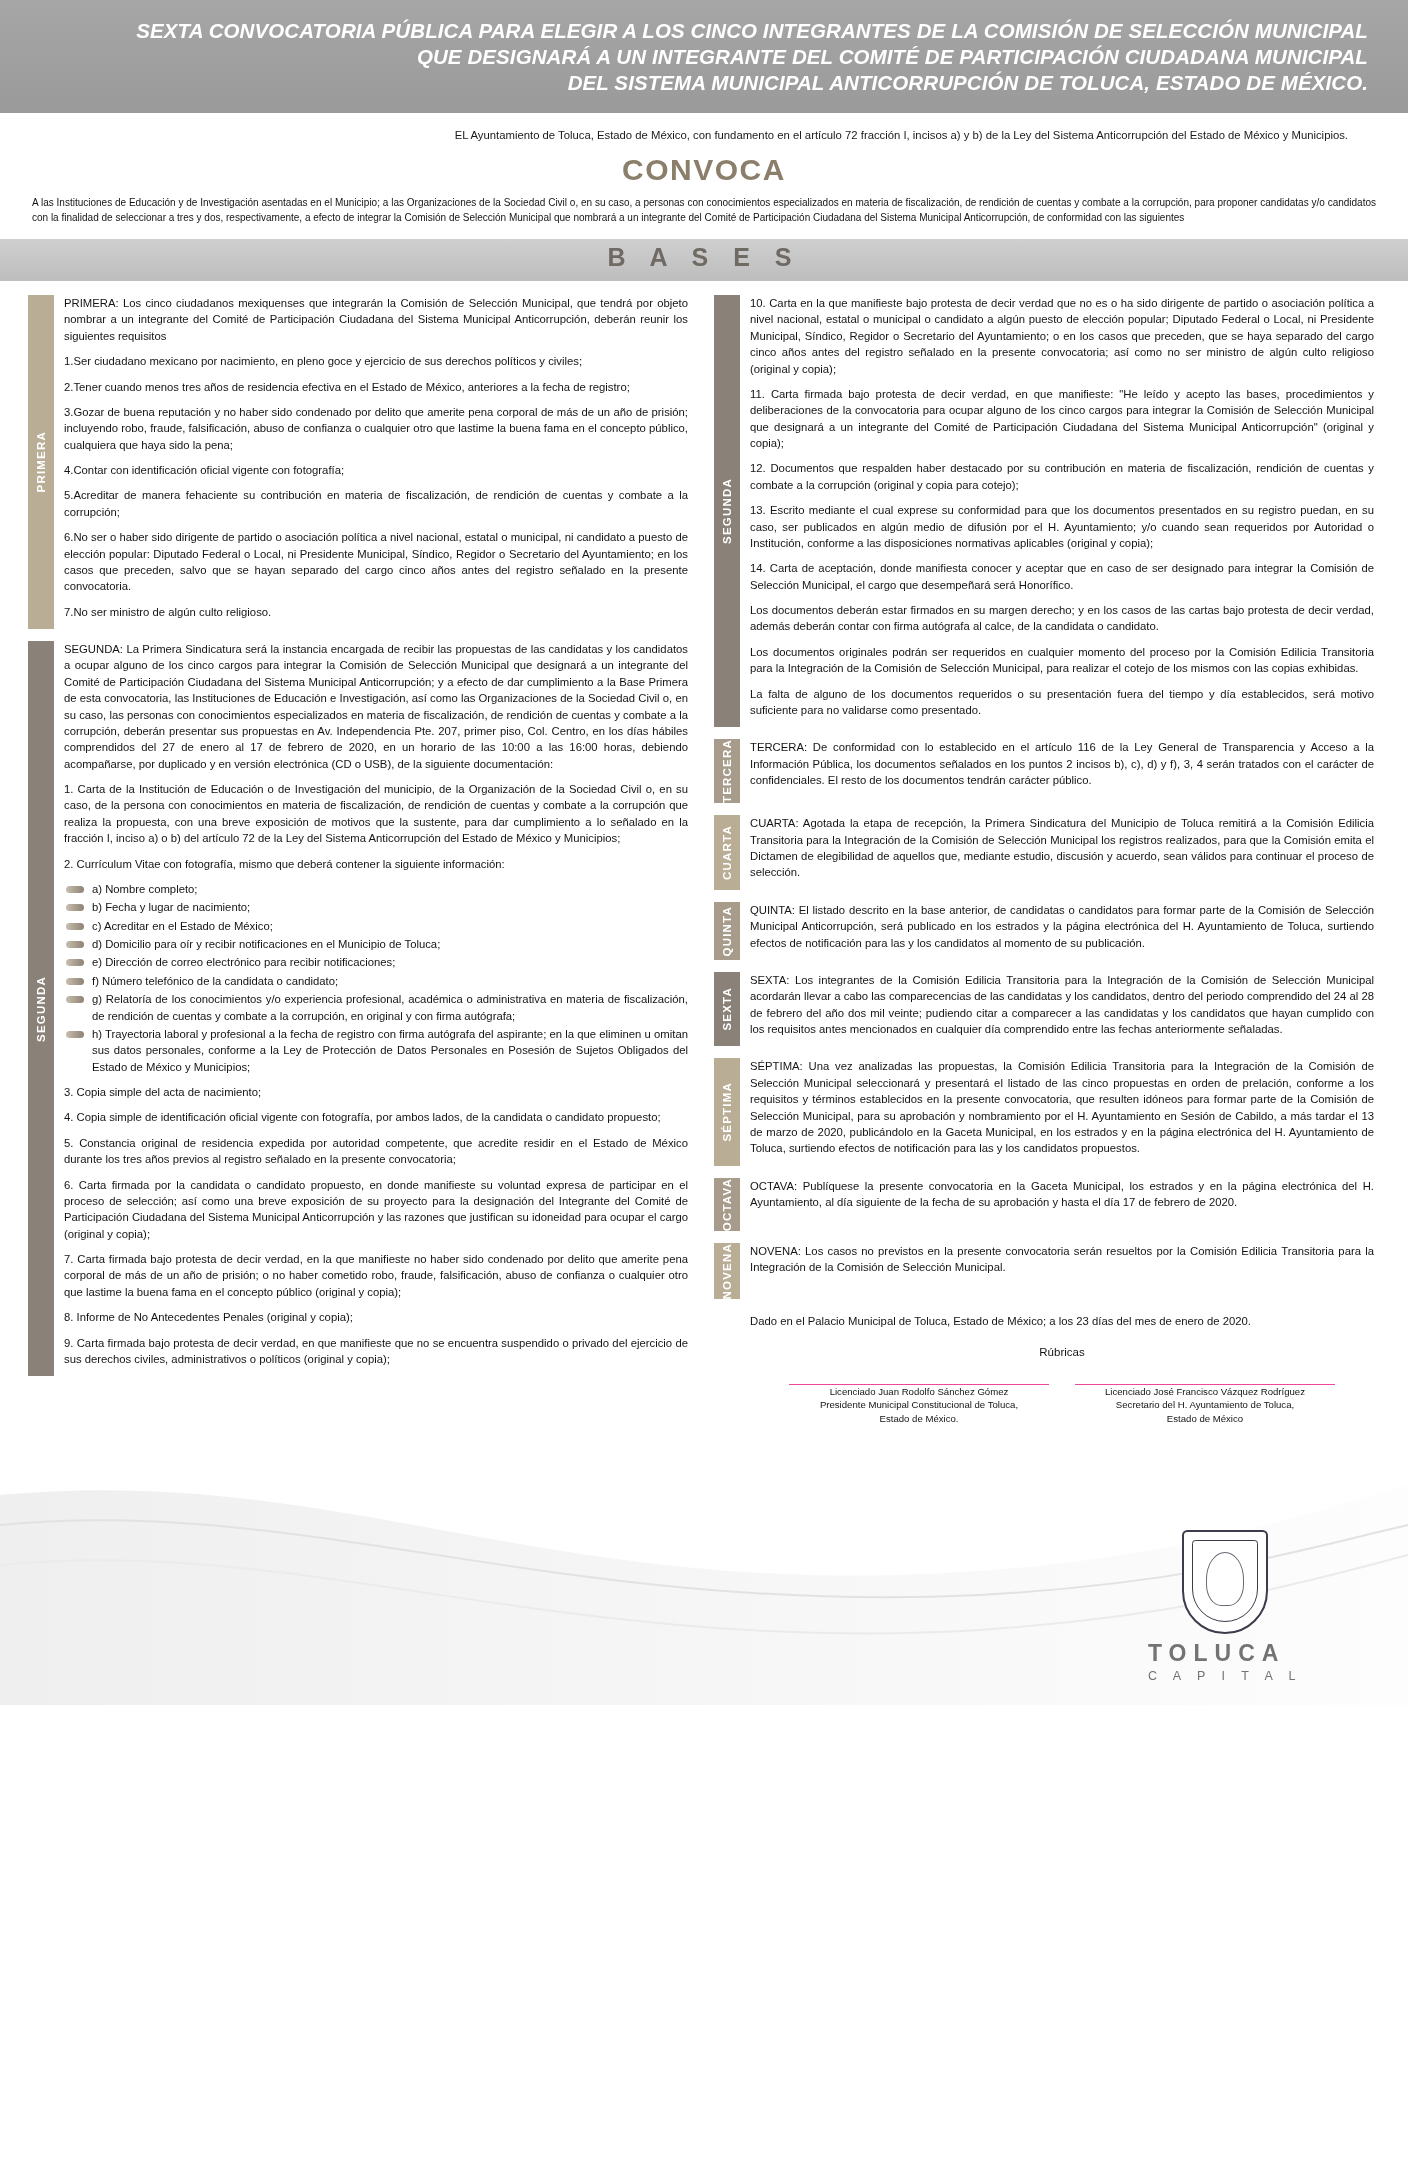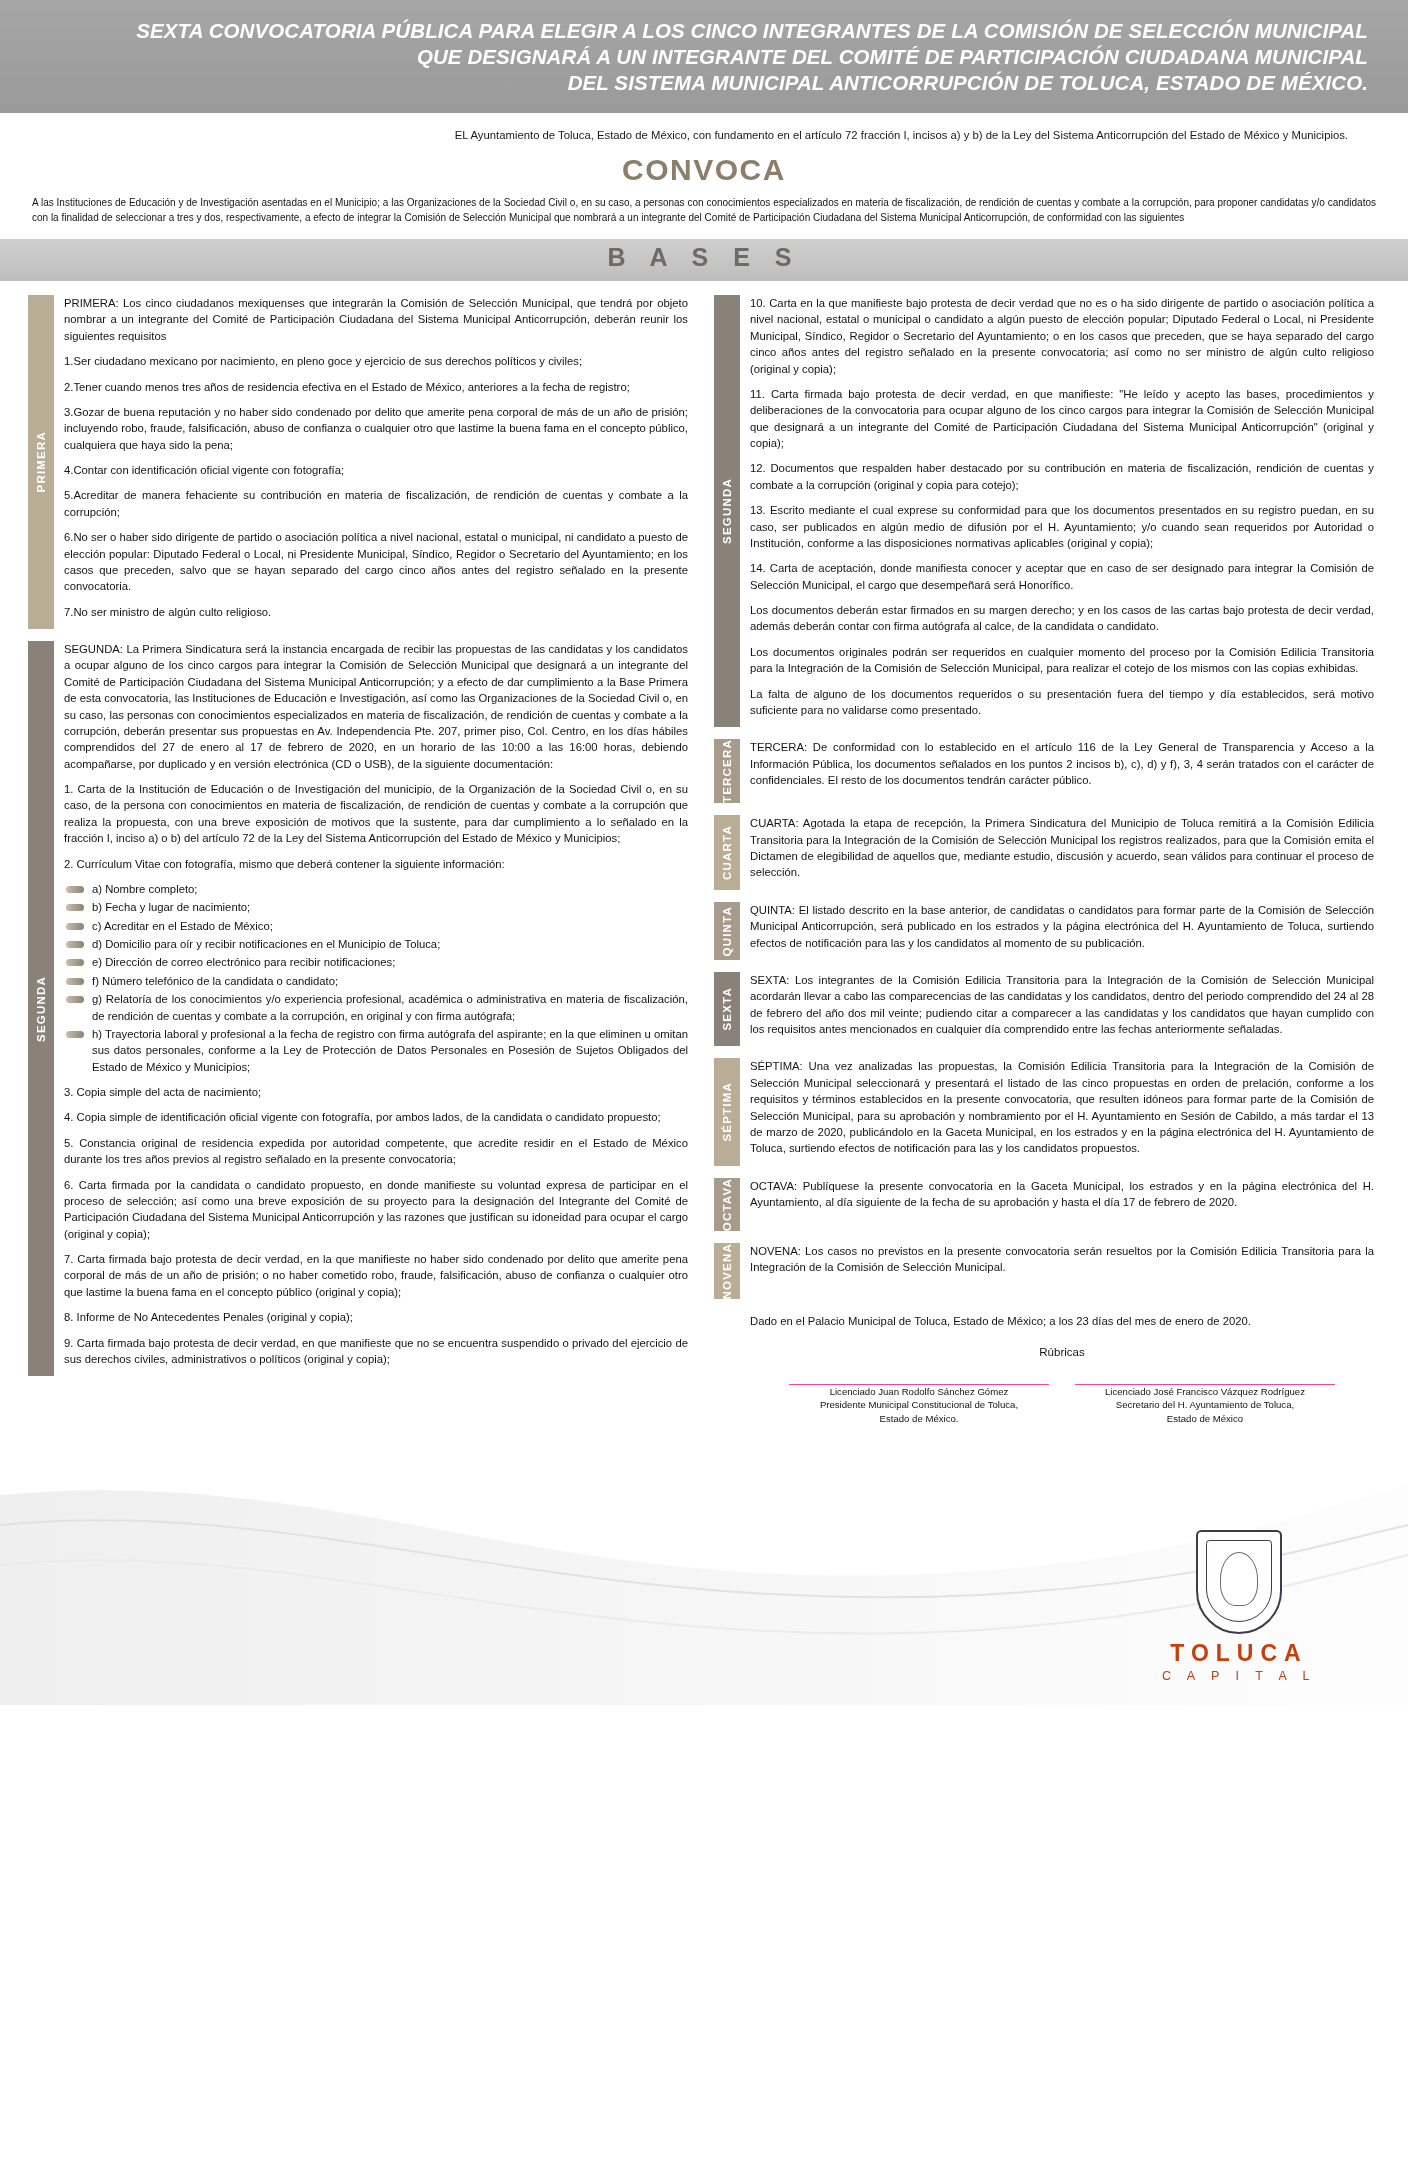--- a/index.html
+++ b/index.html
@@ -148,24 +148,24 @@
     height: 250px;
     background: #ffffff;
     overflow: hidden;
   }
   .footer .swoosh {
     position:absolute;
     left:0; right:0; bottom:0; top:0;
   }
   .logo {
     position:absolute;
-    right: 92px;
+    right: 106px;
     bottom: 22px;
-    text-align:center;
-    color:#c2410c;
+    text-align:left;
+    color:#737373;
   }
   .logo .crest {
     width: 86px; height: 104px;
     margin: 0 auto 6px auto;
     border: 2px solid #3b3b4a;
     border-radius: 6px 6px 48px 48px;
     position: relative;
     background: #ffffff;
   }
   .logo .crest::before{

